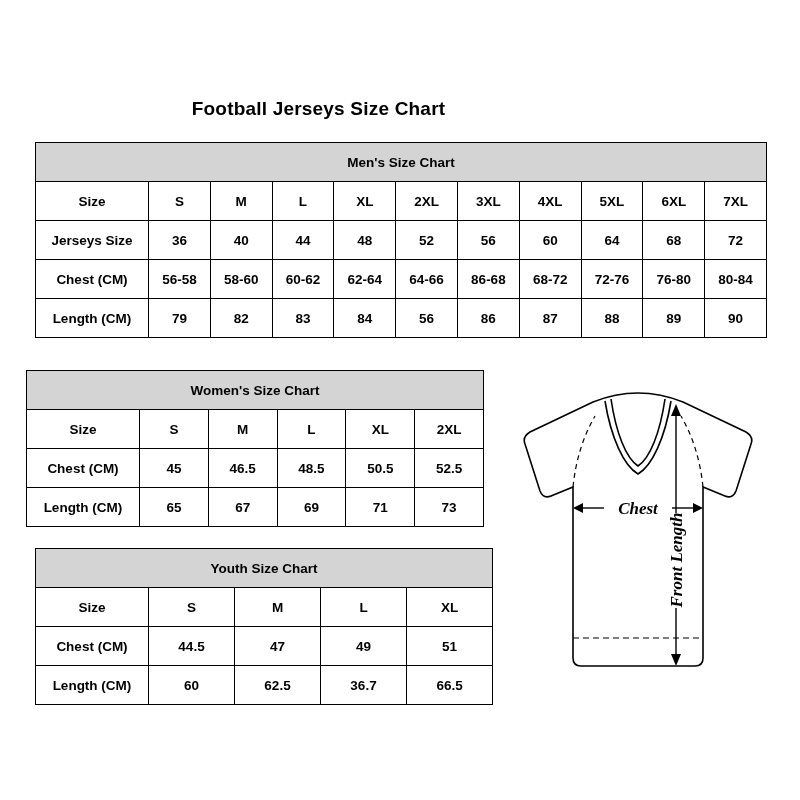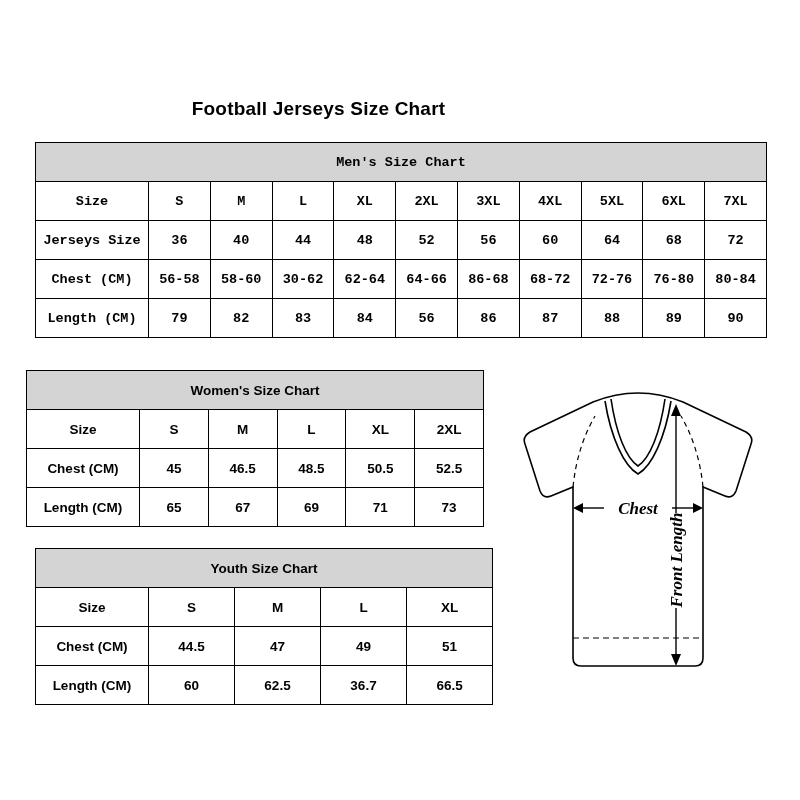--- a/index.html
+++ b/index.html
@@ -57,21 +57,20 @@
   .row-label {
     font-size: 13px;
   }
 
   
   #mens-table-wrap {
     position: absolute;
     left: 35px;
     top: 142px;
     width: 731px;
-    font-family: Liberation Mono, monospace;
   }
   #mens-table {
     width: 731px;
   }
   #mens-table col.label-col { width: 113px; }
   #mens-table col.data-col  { width: 61.8px; }
 
   
   #womens-table-wrap {
     position: absolute;
@@ -163,21 +162,21 @@
           <td>56</td>
           <td>60</td>
           <td>64</td>
           <td>68</td>
           <td>72</td>
         </tr>
         <tr>
           <td class="row-label">Chest (CM)</td>
           <td>56-58</td>
           <td>58-60</td>
-          <td>30-62</td>
+          <td>60-62</td>
           <td>62-64</td>
           <td>64-66</td>
           <td>86-68</td>
           <td>68-72</td>
           <td>72-76</td>
           <td>76-80</td>
           <td>80-84</td>
         </tr>
         <tr>
           <td class="row-label">Length (CM)</td>

